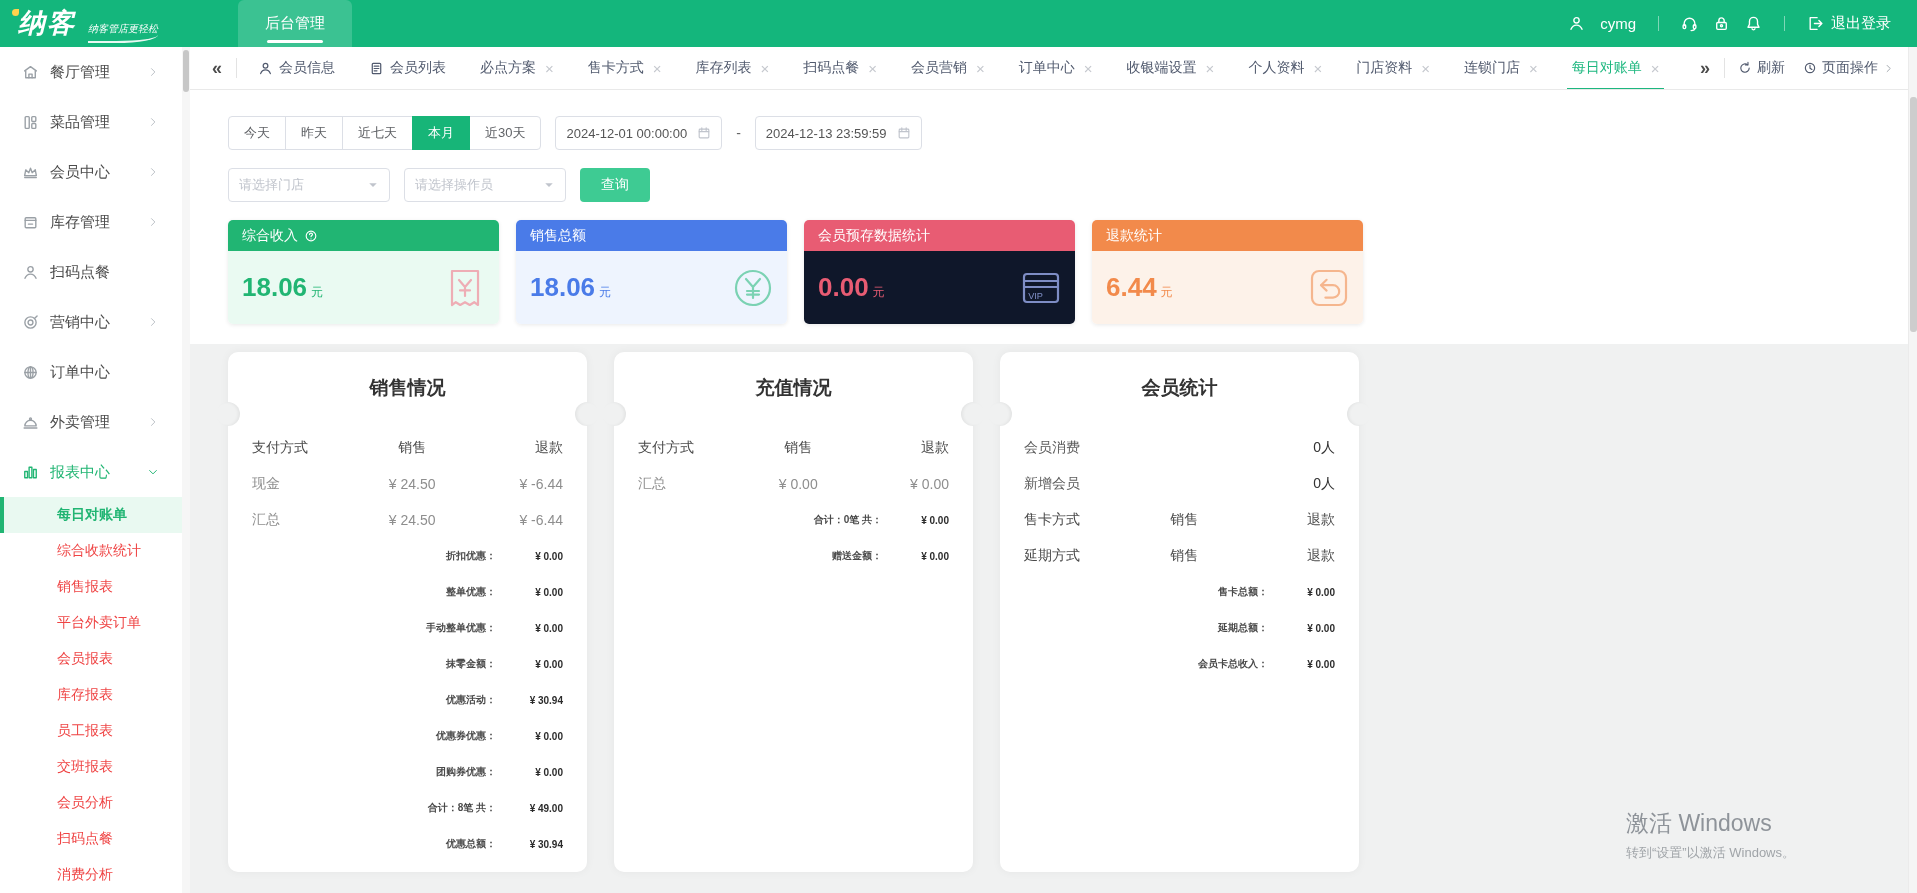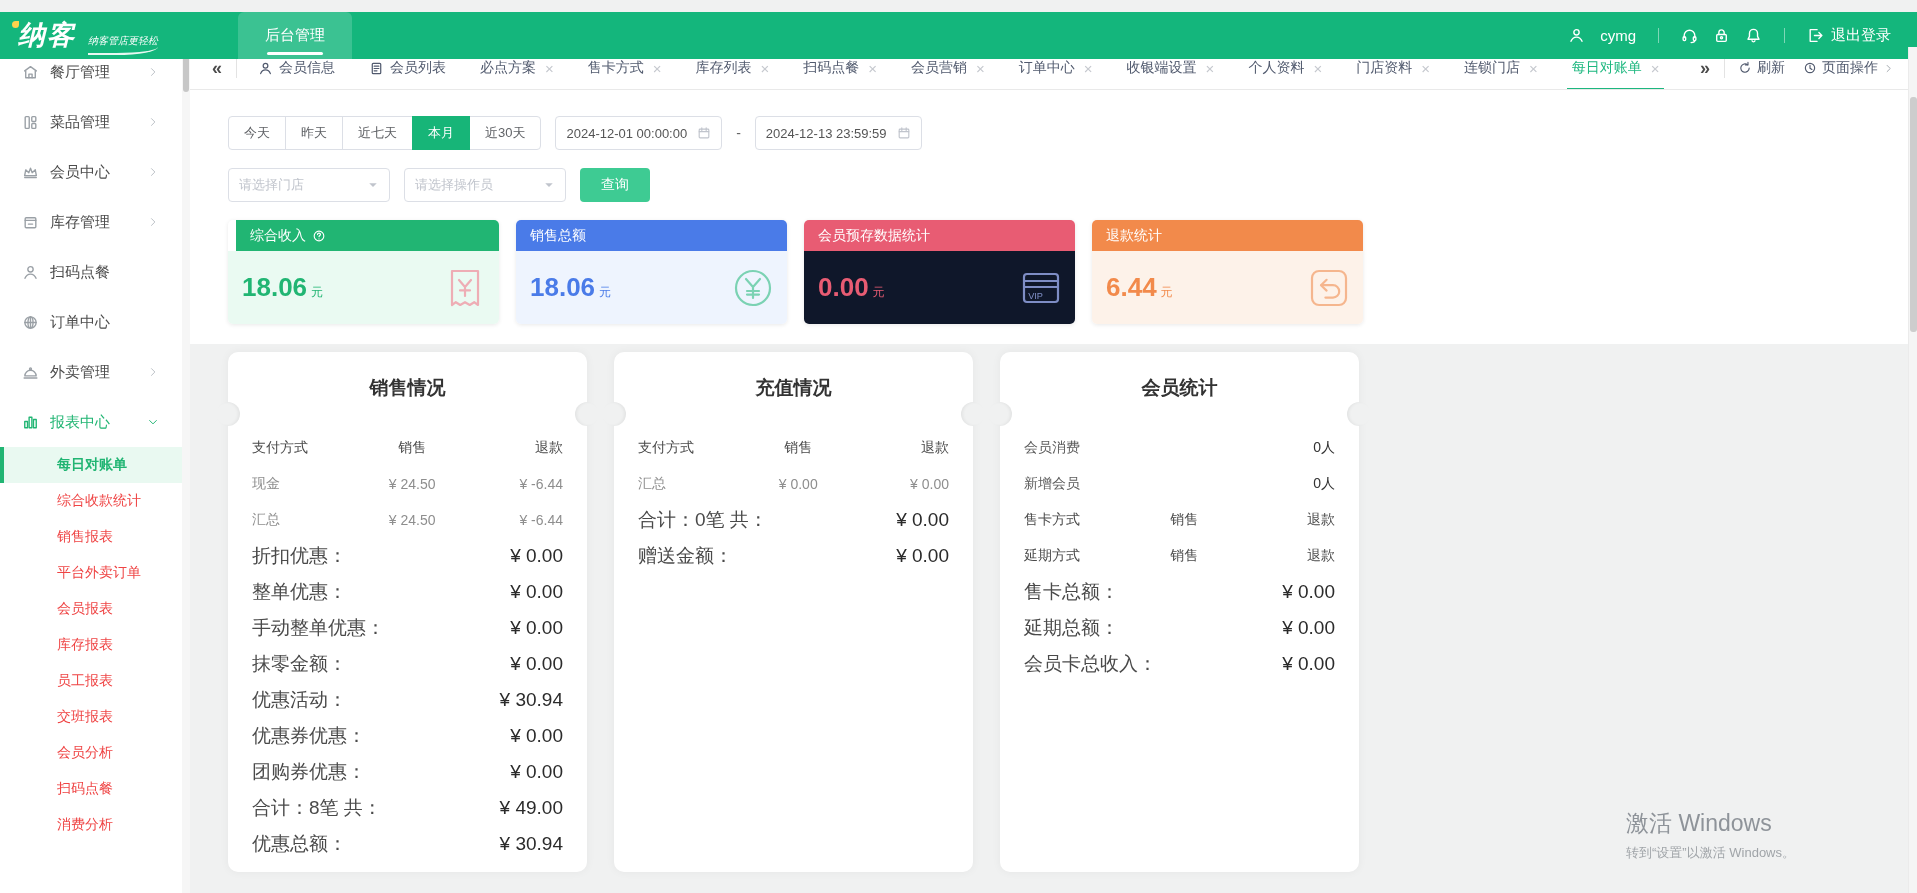--- a/index.html
+++ b/index.html
@@ -2,21 +2,21 @@
 <html><head>
 <meta charset="utf-8">
 <style>
   *{box-sizing:border-box;margin:0;padding:0;}
   html,body{width:1917px;height:893px;overflow:hidden;}
   body{font-family:"Liberation Sans","DejaVu Sans",sans-serif;background:#f0f1f1;position:relative;color:#333;}
   svg{fill:none;stroke:currentColor;stroke-width:1.3;stroke-linecap:round;stroke-linejoin:round;width:100%;height:100%;display:block;}
   .icn{display:inline-block;flex:none;}
 
   
-  .header{position:absolute;top:12px;left:0;right:0;height:47px;background:#14b67c;display:flex;align-items:center;color:#fff;z-index:5;}
+  .header{position:absolute;top:0;left:0;right:0;height:47px;background:#14b67c;display:flex;align-items:center;color:#fff;z-index:5;}
   .logo-area{display:flex;align-items:baseline;gap:12px;padding:0 20px 0 18px;width:238px;}
   .logo{font-size:27px;font-weight:bold;font-style:italic;letter-spacing:2px;position:relative;}
   .logo::after{content:"";position:absolute;left:-6px;top:4px;width:7px;height:7px;background:#ffd24d;border-radius:50% 0 50% 50%;}
   .tagline{font-size:10px;font-style:italic;font-family:"DejaVu Serif","Liberation Serif",serif;border-bottom:2px solid rgba(255,255,255,.9);border-radius:0 0 60%/8px;padding-bottom:5px;white-space:nowrap;}
   .nav-tab{height:47px;display:flex;align-items:center;padding:0 27px;background:rgba(255,255,255,.17);border-radius:6px 6px 0 0;position:relative;font-size:15px;cursor:pointer;}
   .nav-tab::after{content:"";position:absolute;bottom:4px;left:50%;transform:translateX(-50%);width:56px;height:3px;background:#fff;border-radius:2px;}
   .header-right{margin-left:auto;display:flex;align-items:center;gap:15px;padding-right:26px;font-size:15px;}
   .hicn{width:17px;height:17px;cursor:pointer;}
   .hdiv{width:1px;height:15px;background:rgba(255,255,255,.45);margin:0 7px;}
   .uname{cursor:pointer;}
@@ -86,21 +86,21 @@
   .notch.r{right:-12px;box-shadow:inset 2px 0 3px rgba(0,0,0,.05);}
   .panel-body{margin-top:29px;padding:0 24px;}
   .prow{display:flex;align-items:center;height:36px;font-size:14px;}
   .prow .c1{flex:1.2;text-align:left;}
   .prow .c2{flex:1;text-align:center;}
   .prow .c3{flex:1.1;text-align:right;}
   .prow.head{color:#4a4a4a;}
   .prow.data{color:#8e8e8e;}
   .prow.kv .c1{color:#5c5c5c;}
   .prow.kv .c3{color:#333;}
-  .srow{display:flex;justify-content:space-between;align-items:center;height:36px;font-size:19px;}
+  .srow{display:flex;justify-content:flex-end;align-items:center;height:36px;font-size:10px;font-weight:bold;}
   .srow .slabel{color:#4a4a4a;}
   .srow .sval{color:#2b2b2b;margin-left:9px;min-width:58px;text-align:right;}
 
   
   .win-scrollbar{position:absolute;top:47px;right:0;width:9px;bottom:0;background:#f5f5f5;border-left:1px solid #ebebeb;z-index:6;}
   .win-scrollbar .thumb{width:7px;margin:50px 0 0 1px;height:235px;background:#cdcdcd;border-radius:3px;}
   .watermark{position:absolute;left:1626px;top:808px;color:rgba(125,131,137,.85);z-index:7;}
   .watermark .l1{font-size:23px;font-weight:300;}
   .watermark .l2{font-size:13px;margin-top:5px;color:rgba(125,131,137,.7);}
 </style>
@@ -224,20 +224,35 @@
             <circle cx="8" cy="5" r="2.5"></circle>
             <path d="M2.8 13.5c1-2.8 2.9-4 5.2-4s4.2 1.2 5.2 4"></path>
           </svg>
         </span>
         <span class="side-label">扫码点餐</span>
       </div>
       <div class="side-item">
         <span class="icn">
           <svg viewBox="0 0 16 16">
             <circle cx="8" cy="8" r="5.3"></circle>
+            <circle cx="8" cy="8" r="2.3"></circle>
+            <path d="M12.2 3.8L14.2 1.8"></path>
+          </svg>
+        </span>
+        <span class="side-label">营销中心</span>
+        <span class="icn arrow">
+          <svg viewBox="0 0 16 16">
+            <path d="M6 3.5L10.5 8 6 12.5"></path>
+          </svg>
+        </span>
+      </div>
+      <div class="side-item">
+        <span class="icn">
+          <svg viewBox="0 0 16 16">
+            <circle cx="8" cy="8" r="5.3"></circle>
             <path d="M2.7 8h10.6M8 2.7v10.6"></path>
             <ellipse cx="8" cy="8" rx="2.4" ry="5.3"></ellipse>
           </svg>
         </span>
         <span class="side-label">订单中心</span>
       </div>
       <div class="side-item">
         <span class="icn">
           <svg viewBox="0 0 16 16">
             <path d="M2.7 11.2a5.3 5.3 0 0 1 10.6 0z"></path>
@@ -445,21 +460,21 @@
           <span class="icn">
               <svg viewBox="0 0 16 16">
                 <path d="M3 5.5l5 5 5-5" fill="currentColor" stroke="none"></path>
               </svg>
             </span>
         </div>
         <button class="search-btn">查询</button>
       </div>
       <div class="cards" id="stat-cards">
           <div class="card">
-            <div class="card-h" style="background: rgb(33, 181, 115); margin-left: 8px;">
+            <div class="card-h" style="background: rgb(33, 181, 115);">
               <span>综合收入</span>
               <span class="icn">
                 <svg viewBox="0 0 16 16">
                   <circle cx="8" cy="8" r="5.5"></circle>
                   <path d="M6.3 6.4c0-1 .8-1.7 1.7-1.7s1.7.6 1.7 1.5c0 1.2-1.7 1.3-1.7 2.6"></path>
                   <circle cx="8" cy="11.3" r="0.6" fill="currentColor" stroke="none"></circle>
                 </svg>
               </span>
             </div>
             <div class="card-b" style="background: rgb(234, 250, 242);">

